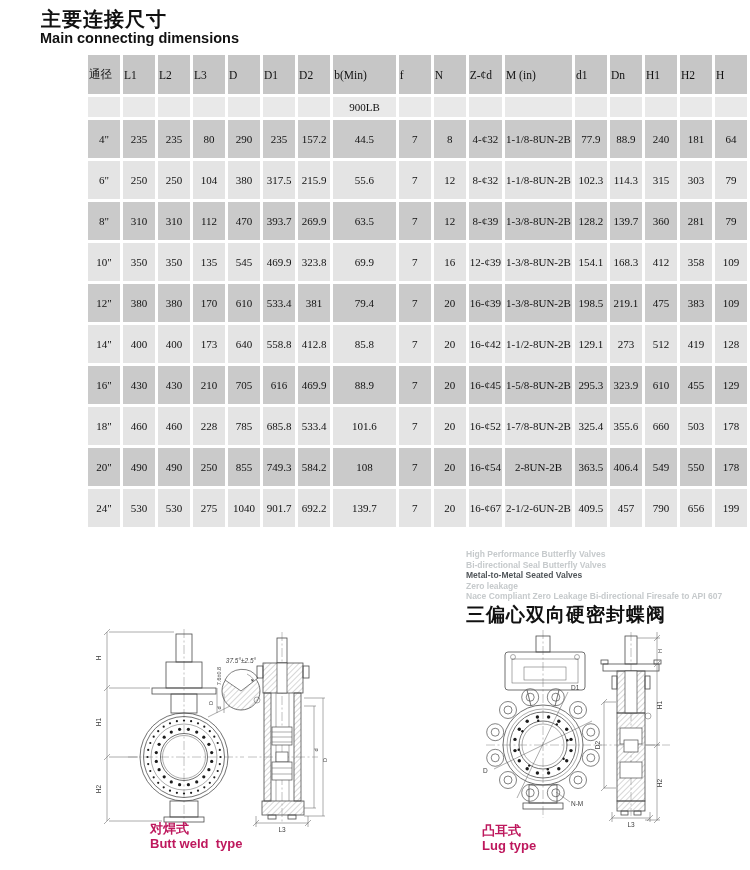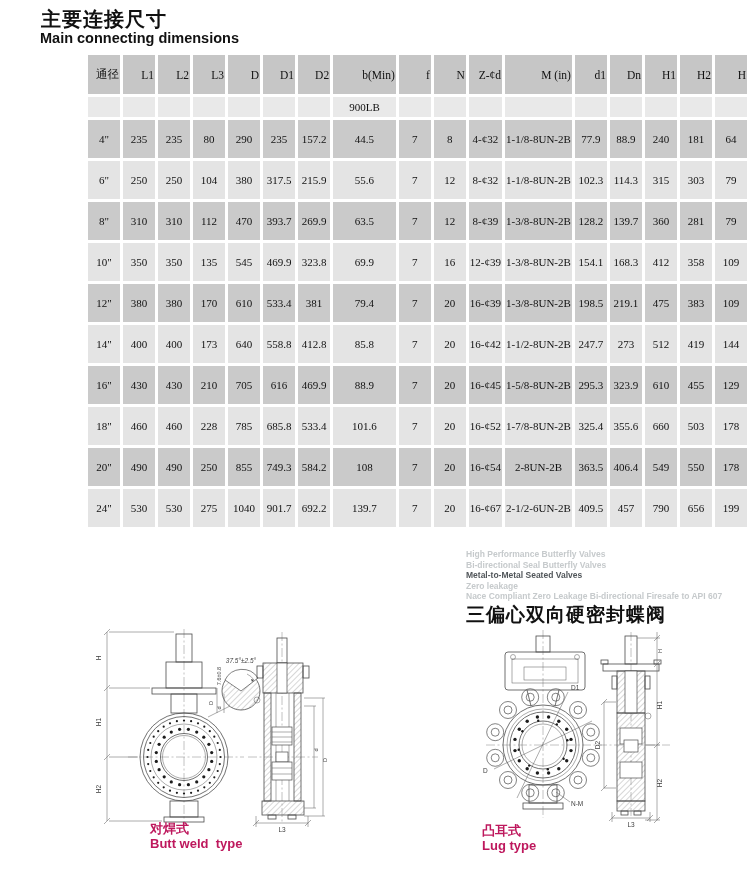--- a/index.html
+++ b/index.html
@@ -7,21 +7,21 @@
         font-family:"Liberation Sans",sans-serif;color:#111;}
 
   
   .title-zh{position:absolute;left:41px;top:6px;font-size:20px;font-weight:bold;letter-spacing:1px;}
   .title-en{position:absolute;left:40px;top:30px;font-size:14.5px;font-weight:bold;}
 
   
   table.dims{position:absolute;left:85px;top:52px;border-collapse:separate;border-spacing:3px;
              table-layout:fixed;font-family:"Liberation Serif",serif;}
   table.dims th{background:var(--header-bg);font-weight:normal;font-size:11.5px;
-                padding:12px 1px;text-align:right;white-space:nowrap;}
+                padding:12px 1px;text-align:left;white-space:nowrap;}
   table.dims td{text-align:center;white-space:nowrap;overflow:hidden;}
   table.dims td.cls{background:var(--class-row-bg);font-size:11px;padding:4px 16px;}
   table.dims td.data{font-size:11px;padding:13px 1px;}
   table.dims tr.dark td.data{background:var(--row-dark);}
   table.dims tr.light td.data{background:var(--row-light);}
 
   
   .features{position:absolute;left:466px;top:549px;}
   .feat{font-size:8.5px;font-weight:bold;line-height:10.5px;color:var(--faded-text);white-space:nowrap;}
   .feat.em{color:var(--emphasis-text);}
@@ -217,25 +217,25 @@
           <td class="data">400</td>
           <td class="data">173</td>
           <td class="data">640</td>
           <td class="data">558.8</td>
           <td class="data">412.8</td>
           <td class="data">85.8</td>
           <td class="data">7</td>
           <td class="data">20</td>
           <td class="data">16-¢42</td>
           <td class="data">1-1/2-8UN-2B</td>
-          <td class="data">247.7</td>
+          <td class="data">129.1</td>
           <td class="data">273</td>
           <td class="data">512</td>
           <td class="data">419</td>
-          <td class="data">144</td>
+          <td class="data">128</td>
         </tr>
         <tr class="dark">
           <td class="data">16"</td>
           <td class="data">430</td>
           <td class="data">430</td>
           <td class="data">210</td>
           <td class="data">705</td>
           <td class="data">616</td>
           <td class="data">469.9</td>
           <td class="data">88.9</td>

